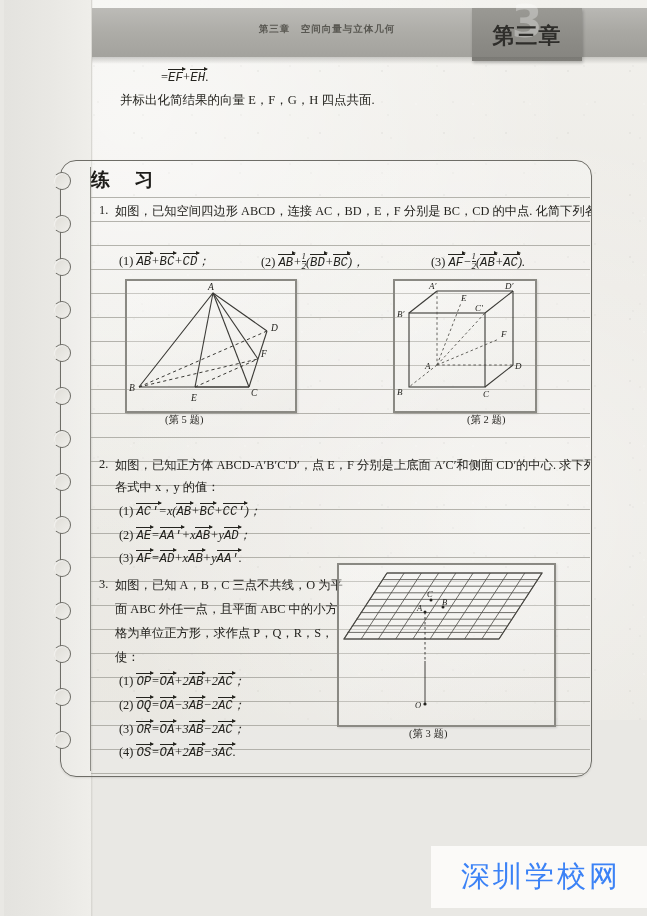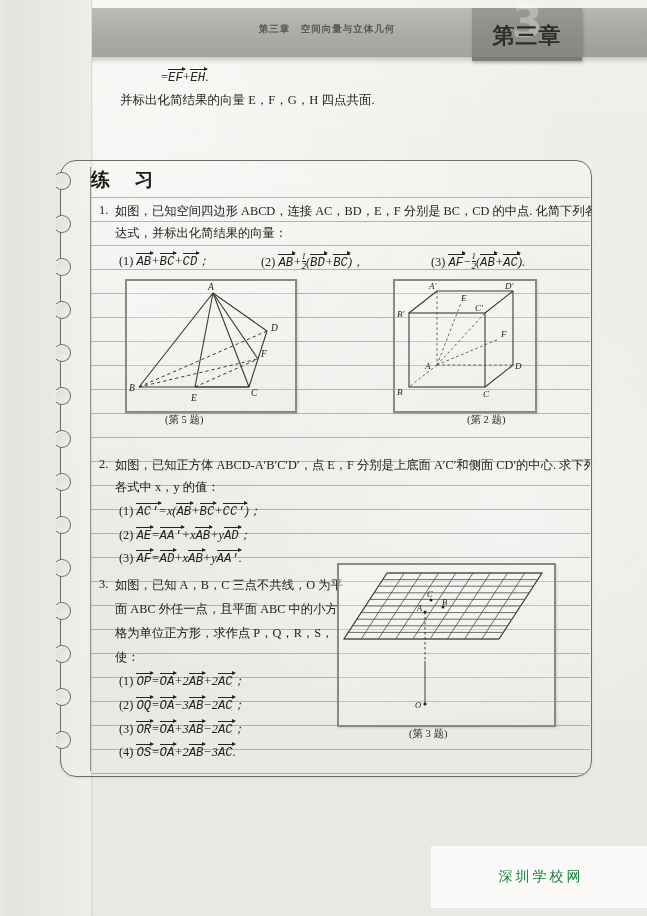--- a/index.html
+++ b/index.html
@@ -121,21 +121,21 @@
   }
   .cap{position:absolute;font-size:10.5px;color:#2b2a26;white-space:nowrap;}
 
   .wm{
     position:absolute;left:427px;top:846px;width:220px;height:62px;
     background:#fbfaf8;
     display:flex;align-items:center;justify-content:center;
   }
   .wm span{
     font-family:"DejaVu Sans","Liberation Sans",sans-serif;
-    font-size:14px;color:#15803d;letter-spacing:3px;text-align:center;
+    font-size:29px;color:#3b82f6;letter-spacing:3px;text-align:center;
   }
   .frac{display:inline-block;vertical-align:middle;text-align:center;font-size:9px;line-height:1.05;position:relative;top:-1px;}
   .frac .num{display:block;}
   .frac .den{display:block;border-top:1px solid #25241f;}
 </style>
 </head>
 <body>
 
 <div class="page">
   <div class="grain"></div>
@@ -185,21 +185,20 @@
           <div class="rule" style="top: 540px;"></div>
           <div class="rule" style="top: 564px;"></div>
           <div class="rule" style="top: 588px;"></div>
           <div class="rule" style="top: 612px;"></div>
         </div>
 
       <div class="exh">练 习</div>
 
       <div class="q" style="left:38px;top:42px;">1.</div>
       <div class="q" style="left:54px;top:42px;">如图，已知空间四边形 ABCD，连接 AC，BD，E，F 分别是 BC，CD 的中点. 化简下列各表</div>
-      <div class="q" style="left:54px;top:64px;">达式，并标出化简结果的向量：</div>
 
       <div class="q" style="left:58px;top:92px;">
         <span>(1)</span>
         <span class="it">
           <span class="vec">AB</span>+<span class="vec">BC</span>+<span class="vec">CD</span>；
         </span>
       </div>
       <div class="q" style="left:200px;top:92px;">
         <span>(2)</span>
         <span class="it">

